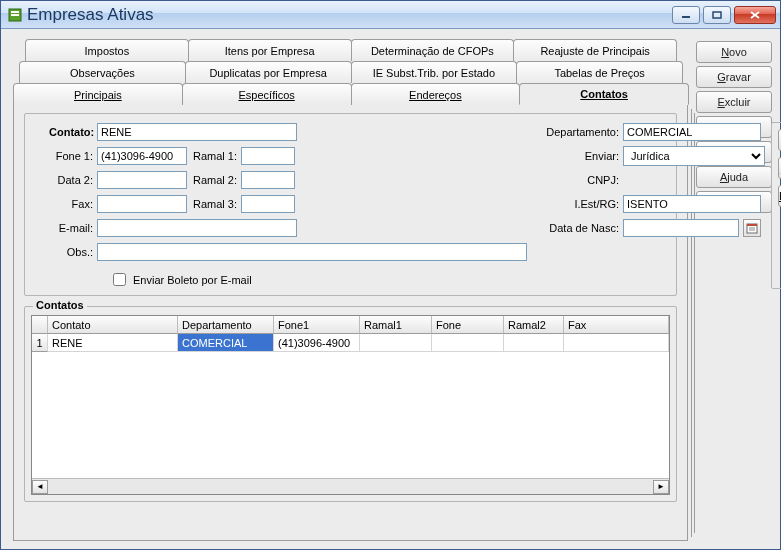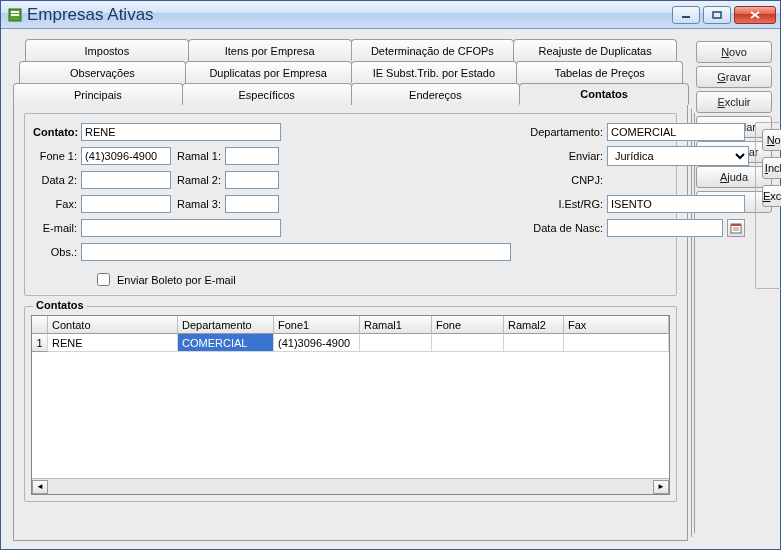--- a/index.html
+++ b/index.html
@@ -92,21 +92,21 @@
     border-bottom:none;
     border-radius:4px 4px 0 0;
     background:linear-gradient(to bottom,#fdfdfd,#ebebeb);
     display:flex;align-items:center;justify-content:center;
     font-size:11px;
     margin-right:-1px;
     cursor:pointer;
   }
   .tab-row.row1 { margin-left:12px; margin-right:12px;}
   .tab-row.row2 { margin-left:6px; margin-right:6px;}
-  .tab-row.row3 { margin-left:0; margin-right:0;}
+  .tab-row.row3 { margin-left:0; margin-right:0;text-decoration:underline;}
   .tab.active {
     background:#ececec;
     font-weight:bold;
     border-bottom:1px solid #ececec;
     z-index:2;
   }
   .tab-page {
     position:absolute;
     left:0;right:0;top:66px;bottom:0;
     border:1px solid #9c9c9c;
@@ -119,21 +119,21 @@
     position:absolute; right:-4px; top:70px; bottom:4px; width:3px;
     border-right:1px solid #9c9c9c;
     background:#ececec;
   }
   .page-edge2 { right:-7px; top:74px; bottom:8px;}
 
   
   .form-box {
     border:1px solid #b5b5b5;
     border-radius:2px;
-    padding:8px 8px 6px 8px;
+    padding:8px 8px 6px 24px;
     display:flex;
     gap:6px;
     background:#ececec;
   }
   .form-cols { display:flex; gap:10px; flex:1;}
   .col { display:flex; flex-direction:column; gap:4px; }
   .row { display:flex; align-items:center; gap:4px; height:20px;}
   .lbl { text-align:right; font-size:11px;}
   .inp {
     border:1px solid #7e9db9;
@@ -264,21 +264,21 @@
   </div>
 
   <div class="client">
 
     <div class="main-area">
       <div class="tab-stack">
         <div class="tab-row row1">
           <div class="tab">Impostos</div>
           <div class="tab">Itens por Empresa</div>
           <div class="tab">Determinação de CFOPs</div>
-          <div class="tab">Reajuste de Duplicatas</div>
+          <div class="tab">Reajuste de Principais</div>
         </div>
         <div class="tab-row row2">
           <div class="tab">Observações</div>
           <div class="tab">Duplicatas por Empresa</div>
           <div class="tab">IE Subst.Trib. por Estado</div>
           <div class="tab">Tabelas de Preços</div>
         </div>
         <div class="tab-row row3">
           <div class="tab">Principais</div>
           <div class="tab">Específicos</div>

